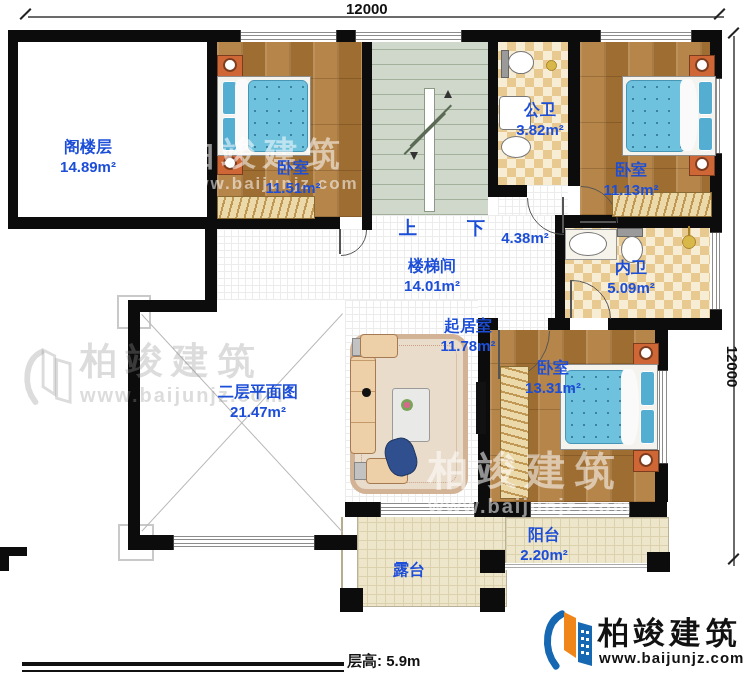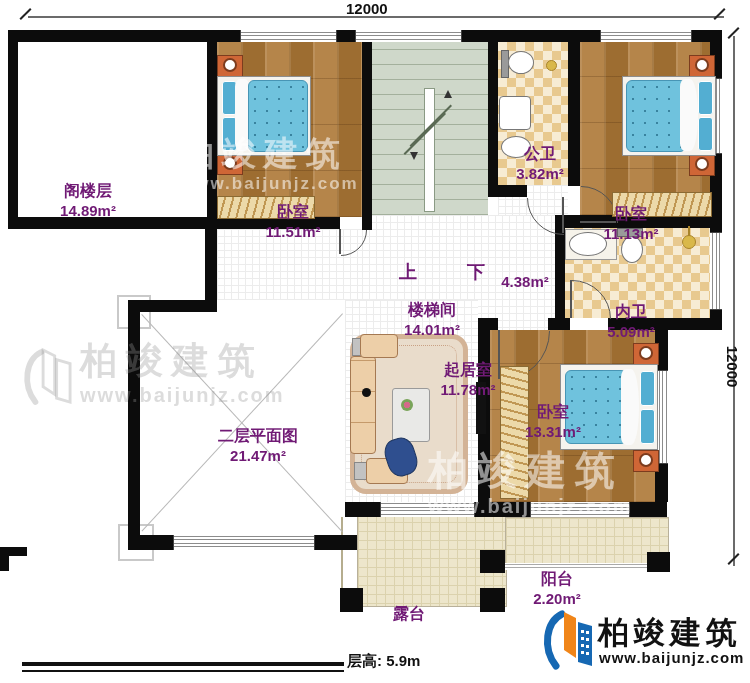--- a/index.html
+++ b/index.html
@@ -20,21 +20,21 @@
         background-image:linear-gradient(#dbd2ad 1px,transparent 1px),linear-gradient(90deg,#dbd2ad 1px,transparent 1px);
         background-size:9px 9px;border:1px solid #b8b09a;}
   .stairfloor{position:absolute;background-color:#cfd8ca;
         background-image:repeating-linear-gradient(0deg,#a3b09c 0 1px,transparent 1px 15px);}
   .win-h{position:absolute;background:repeating-linear-gradient(0deg,#fff 0 2.5px,#8c8c8c 2.5px 3.5px);
         border-left:1px solid #444;border-right:1px solid #444;}
   .win-v{position:absolute;background:repeating-linear-gradient(90deg,#fff 0 2.5px,#8c8c8c 2.5px 3.5px);
         border-top:1px solid #444;border-bottom:1px solid #444;}
   .arc{position:absolute;border:1.5px solid #555;border-radius:50%;}
   .leaf{position:absolute;background:#555;}
-  .rlabel{position:absolute;transform:translateX(-50%);text-align:center;color:#701a75;white-space:nowrap;z-index:30;margin-top:44px;}
+  .rlabel{position:absolute;transform:translateX(-50%);text-align:center;color:#1d4ed8;white-space:nowrap;z-index:30;}
   .rname{font-size:16px;font-weight:700;}
   .rarea{font-size:15px;font-weight:700;}
   .void-line{position:absolute;height:1px;background:#b9b9b9;transform-origin:0 0;z-index:5;}
   .tick{position:absolute;width:15px;height:2px;background:#222;transform:rotate(-45deg);}
   .dimline{position:absolute;background:#6b6b6b;}
   .dimtext{position:absolute;font-size:15px;font-weight:700;color:#111;}
   .colbox{position:absolute;border:2px solid #c9c9c9;background:#fff;}
   .wm{position:absolute;display:flex;align-items:flex-start;z-index:25;pointer-events:none;}
   .wm-name{font-weight:800;line-height:1;}
   .wm-url{font-weight:700;letter-spacing:2px;}
@@ -257,21 +257,21 @@
     <div class="rarea">11.78m²</div>
   </div>
   <div class="rlabel" style="left:258px;top:382px">
     <div class="rname">二层平面图</div>
     <div class="rarea">21.47m²</div>
   </div>
   <div class="rlabel" style="left:553px;top:358px">
     <div class="rname">卧室</div>
     <div class="rarea">13.31m²</div>
   </div>
-  <div class="rlabel" style="left:557px;top:525px">
+  <div class="rlabel" style="left:544px;top:525px">
     <div class="rname">阳台</div>
     <div class="rarea">2.20m²</div>
   </div>
   <div class="rlabel" style="left:409px;top:560px">
     <div class="rname">露台</div>
   </div>
   <div class="rlabel" style="left:408px;top:216px;font-size:18px;font-weight:800">上</div>
   <div class="rlabel" style="left:476px;top:216px;font-size:18px;font-weight:800">下</div>
 
   <div class="wm wm-light" style="left:128px;top:136px">

